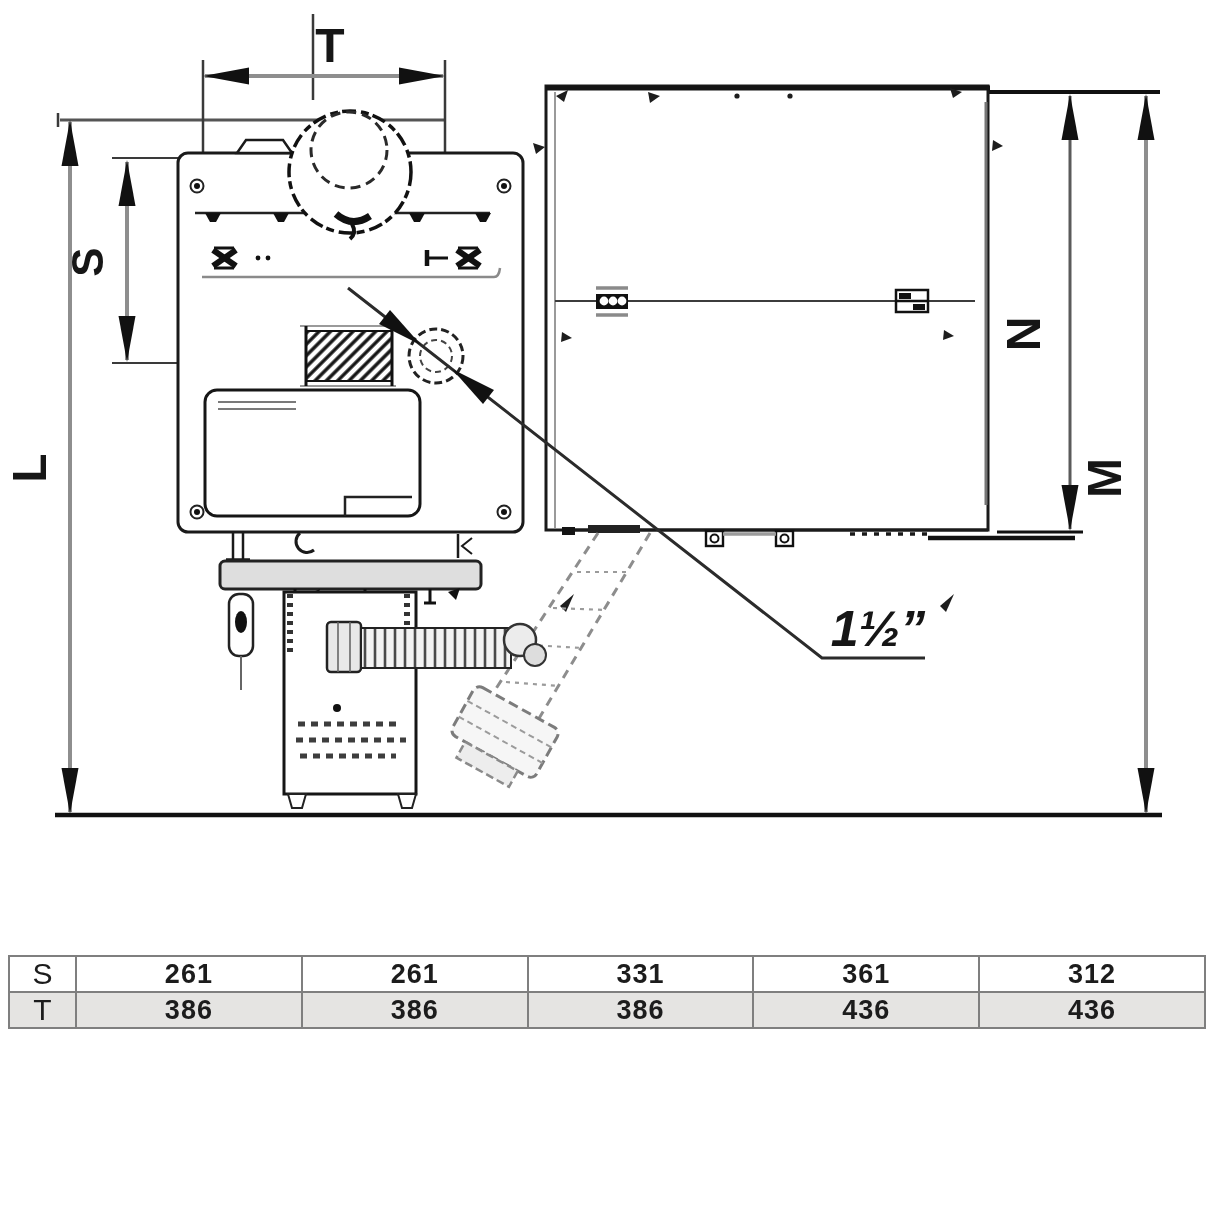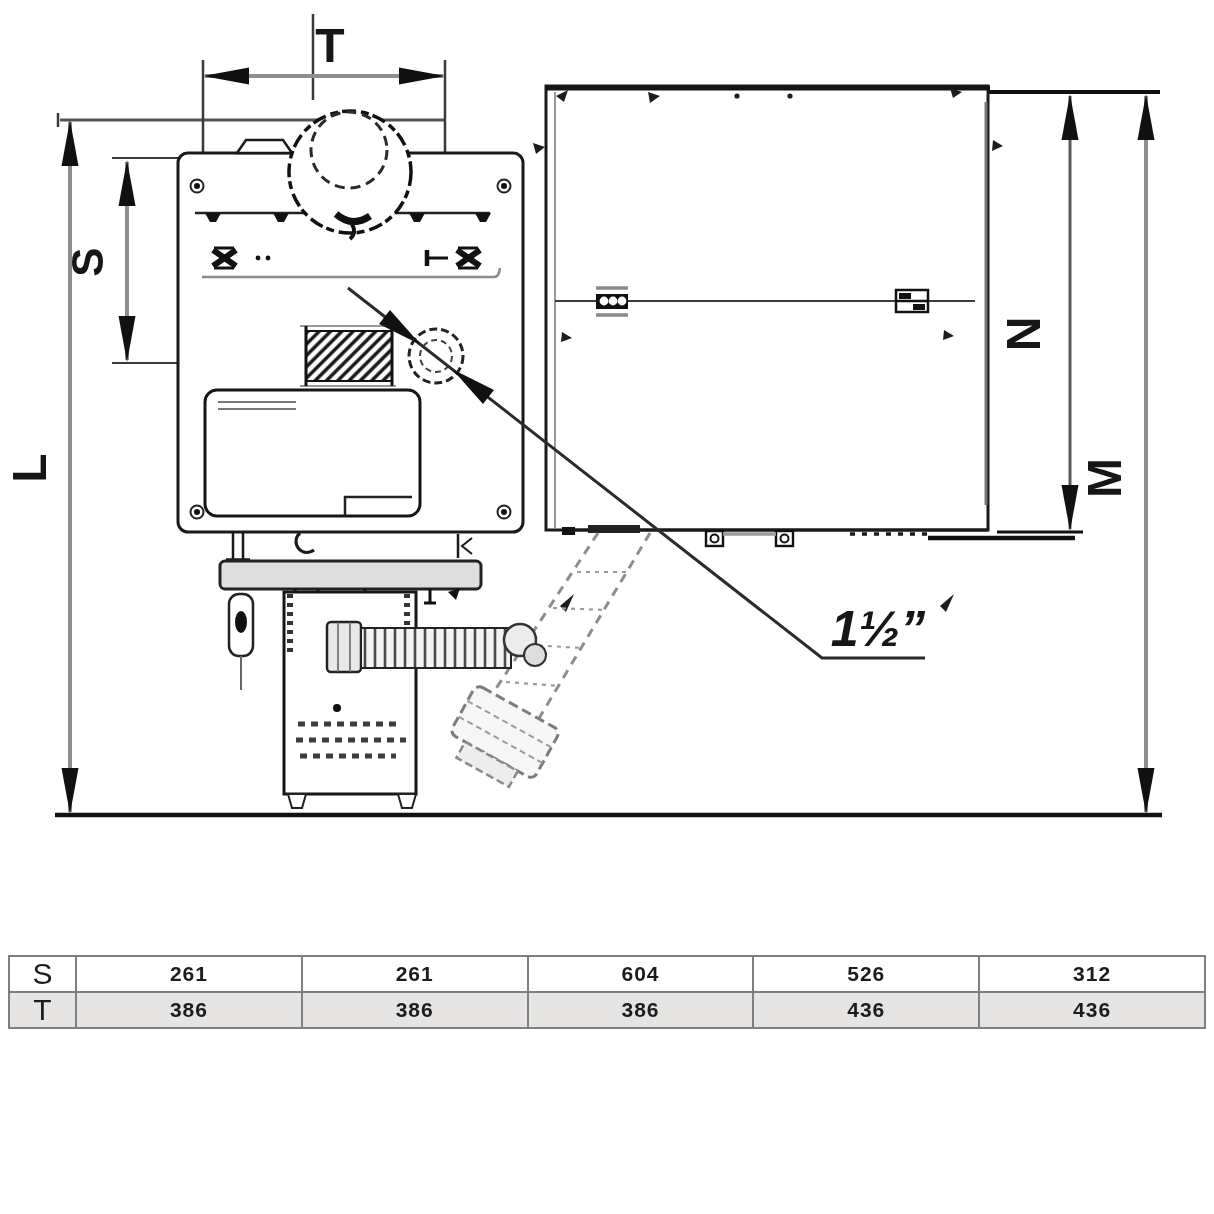--- a/index.html
+++ b/index.html
@@ -7,21 +7,21 @@
          font-family:"Liberation Sans", sans-serif;}
   #drawing{position:absolute;left:0;top:0;}
   .dim-text{font-family:"Liberation Sans", sans-serif;font-weight:bold;fill:#161616;}
   #dims-table{position:absolute;left:8px;top:955px;width:1198px;border-collapse:collapse;
               table-layout:fixed;}
   #dims-table td{border:2px solid #7f7f7f;height:31px;text-align:center;vertical-align:middle;
                  color:#1c1c1c;padding:0;}
   #dims-table tr.row-s td{background:#ffffff;}
   #dims-table tr.row-t td{background:#e5e4e2;}
   #dims-table td.rowlabel{font-size:30px;font-weight:400;}
-  #dims-table td.val{font-size:21px;font-weight:bold;letter-spacing:1px;}
+  #dims-table td.val{font-size:27px;font-weight:bold;letter-spacing:1px;}
 </style>
 </head>
 <body>
 
 <div id="stage">
 
 <svg id="drawing" width="1214" height="945" viewBox="0 0 1214 945" xmlns="http://www.w3.org/2000/svg">
   <defs>
     <pattern id="hatch" width="8" height="8" patternUnits="userSpaceOnUse" patternTransform="rotate(45)">
       <rect width="8" height="8" fill="#ffffff"></rect>
@@ -269,22 +269,22 @@
         <col>
         <col>
         <col>
         <col>
   </colgroup>
   <tbody>
     <tr class="row-s">
       <td class="rowlabel">S</td>
       <td class="val">261</td>
       <td class="val">261</td>
-      <td class="val">604</td>
-      <td class="val">526</td>
+      <td class="val">331</td>
+      <td class="val">361</td>
       <td class="val">312</td>
     </tr>
     <tr class="row-t">
       <td class="rowlabel">T</td>
       <td class="val">386</td>
       <td class="val">386</td>
       <td class="val">386</td>
       <td class="val">436</td>
       <td class="val">436</td>
     </tr>

